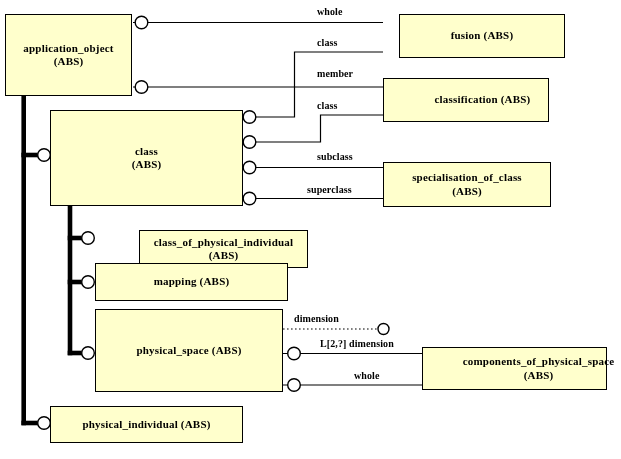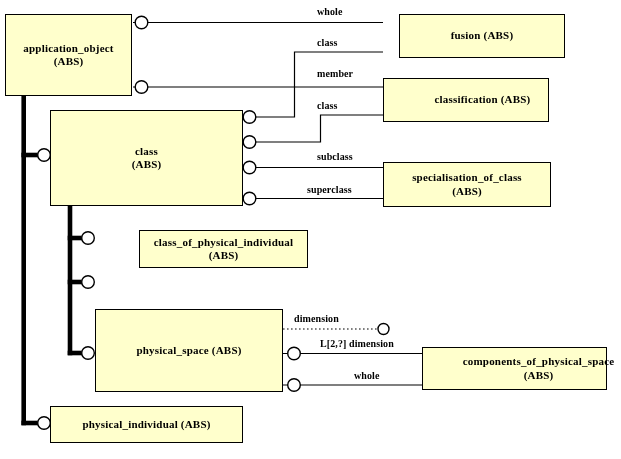--- a/index.html
+++ b/index.html
@@ -88,20 +88,21 @@
   <div class="node" style="left:5px;   top:14px;  width:127px; height:82px;">application_object
 (ABS)</div>
   <div class="node" style="left:383px; top:14px;  width:166px; height:44px;margin-left:16px;">fusion (ABS)</div>
   <div class="node" style="left:383px; top:78px;  width:166px; height:44px;padding-left:33px;">classification (ABS)</div>
   <div class="node" style="left:50px;  top:110px; width:193px; height:96px;">class
 (ABS)</div>
   <div class="node" style="left:383px; top:162px; width:168px; height:45px;">specialisation_of_class
 (ABS)</div>
   <div class="node" style="left:95px;  top:230px; width:169px; height:38px;margin-left:44px;">class_of_physical_individual
 (ABS)</div>
+  <div class="node" style="left:95px;  top:263px; width:193px; height:38px;">mapping (ABS)</div>
   <div class="node" style="left:95px;  top:309px; width:188px; height:83px;">physical_space (ABS)</div>
   <div class="node" style="left:422px; top:347px; width:185px; height:43px;padding-left:48px;">components_of_physical_space
 (ABS)</div>
   <div class="node" style="left:50px;  top:406px; width:193px; height:37px;">physical_individual (ABS)</div>
 
   <div class="edge-label ta-r" style="left:317px; top:6px;   width:60px;">whole</div>
   <div class="edge-label ta-r" style="left:317px; top:37px;  width:60px;">class</div>
   <div class="edge-label ta-r" style="left:317px; top:68px;  width:60px;">member</div>
   <div class="edge-label ta-r" style="left:317px; top:100px; width:60px;">class</div>
   <div class="edge-label ta-r" style="left:317px; top:151px; width:60px;">subclass</div>

